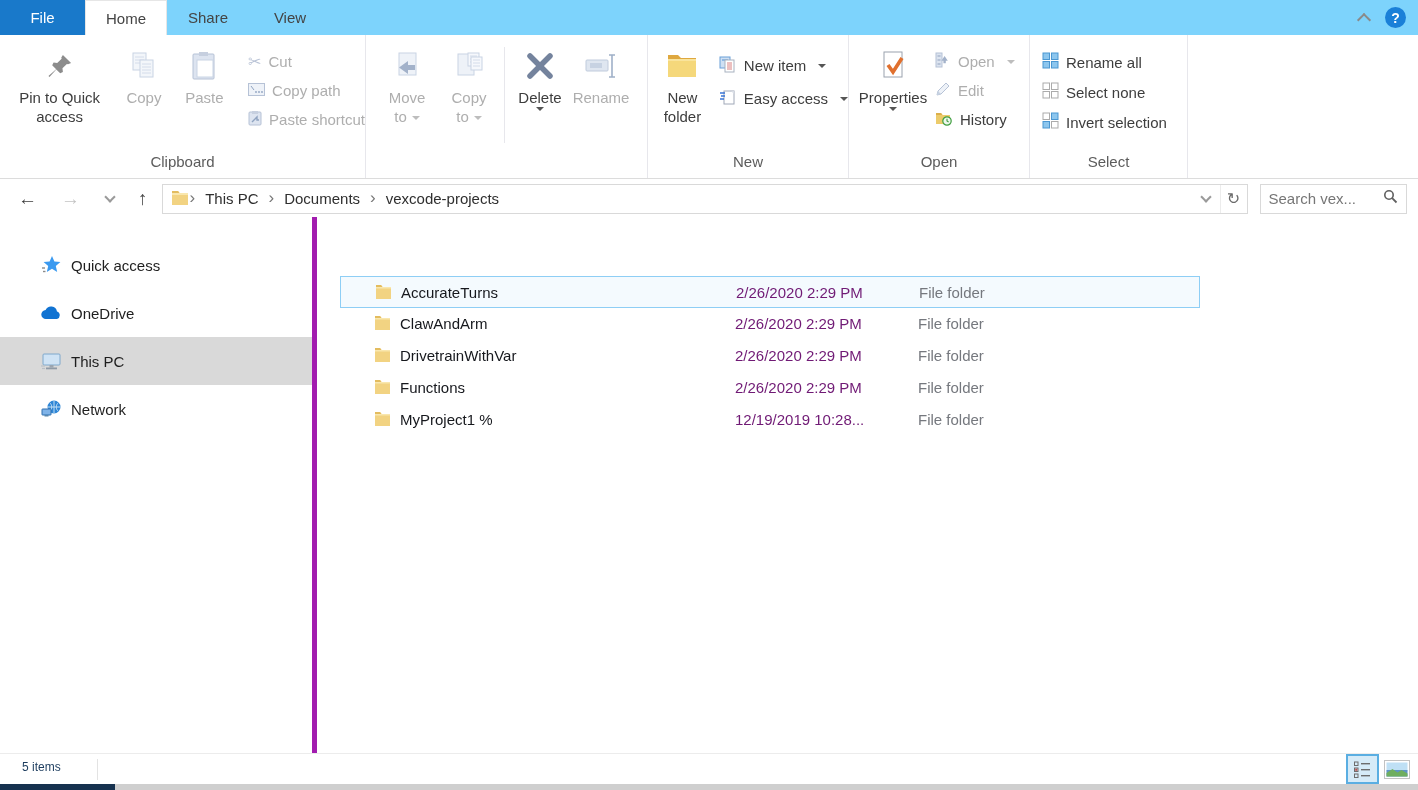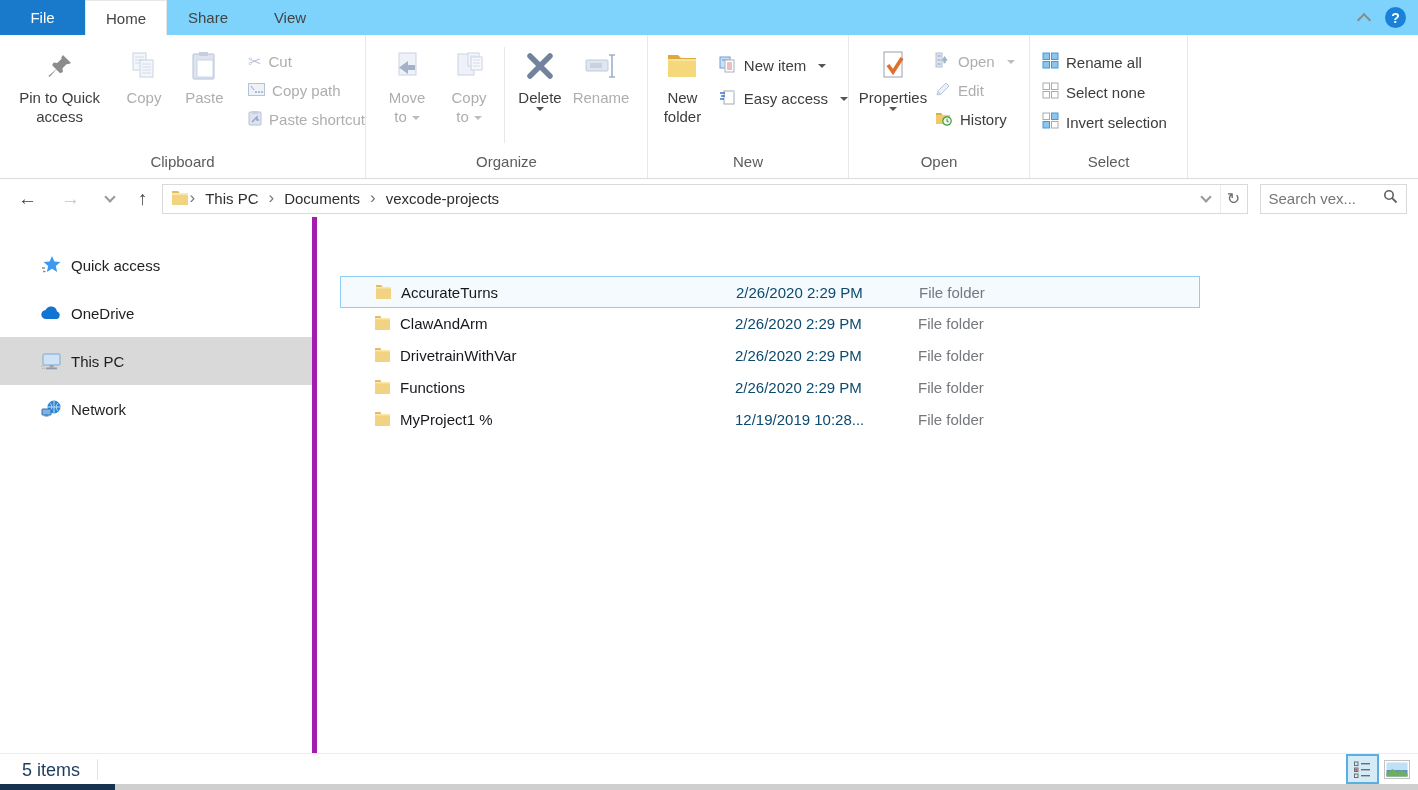--- a/index.html
+++ b/index.html
@@ -63,26 +63,26 @@
   .lh-check { position:absolute; left:19px; top:10px; width:17px; height:17px; border:1px solid #9a9a9a; background:#fff; }
   .lh-col { position:absolute; top:10px; font-size:15px; color:#5d6470; white-space:nowrap; }
   .lh-div { position:absolute; top:0; height:37px; width:1px; background:#e8e8e8; }
   .sort-chev { position:absolute; left:207px; top:-7px; width:8px; height:8px; border-left:2px solid #9a9a9a; border-top:2px solid #9a9a9a; transform:rotate(45deg); }
 
   .lrows { position:absolute; top:59px; left:23px; width:860px; }
   .lrow { position:relative; height:32px; font-size:15px; }
   .lrow.selected { border:1px solid #8ecef5; background:#f4fafe; }
   .lrow .ficon { position:absolute; left:34px; top:7px; }
   .lrow .fname { position:absolute; left:60px; top:7px; color:#16181d; white-space:nowrap; }
-  .lrow .fdate { position:absolute; left:395px; top:7px; color:#0c4a6e; white-space:nowrap; }
+  .lrow .fdate { position:absolute; left:395px; top:7px; color:#701a75; white-space:nowrap; }
   .lrow .ftype { position:absolute; left:578px; top:7px; color:#75787e; white-space:nowrap; }
 
   
   .statusbar { position:absolute; left:0; right:0; bottom:6px; height:31px; border-top:1px solid #ececec; background:#fff; }
-  .sb-count { position:absolute; left:22px; top:6px; font-size:18px; color:#1c3c5e; }
+  .sb-count { position:absolute; left:22px; top:6px; font-size:12px; color:#1c3c5e; }
   .sb-div { position:absolute; left:97px; top:5px; height:21px; width:1px; background:#e3e3e3; }
   .vt-details { position:absolute; right:39px; top:0; width:33px; height:30px; border:2px solid #5aaee2; background:#d6ebf8; display:flex; align-items:center; justify-content:center; }
   .vt-thumb { position:absolute; right:8px; top:6px; width:26px; height:19px; }
   .bottomstrip { position:absolute; bottom:0; left:0; right:0; height:6px; background:#cfcfcf; }
   .strip-dark { position:absolute; left:0; top:0; width:115px; height:100%; background:#16324f; }
 </style>
 </head>
 <body>
 
 <div class="window">
@@ -226,21 +226,20 @@
                 <rect x="6" y="12" width="12" height="5" fill="#c7d2e2"></rect>
                 <g stroke="#9fb0c8" stroke-width="1.6">
                   <line x1="28" y1="4" x2="28" y2="26"></line>
                   <path d="M25 4h6M25 26h6" fill="none"></path>
                 </g>
               </svg>
           </span>
           <span>Rename</span>
         </div>
       </div>
-      <div class="rgroup-label">Organize</div>
     </div>
 
     <div class="rgroup" style="width:201px;">
       <div class="gcontent" style="padding-left:8px;">
         <div class="bigbtn en" style="width:62px;">
           <span class="ic">
             <svg width="32" height="30" viewBox="0 0 32 30">
                 <path d="M2 4h10l3 3h15v4H2z" fill="#dfa83f"></path>
                 <rect x="2" y="8" width="28" height="18" fill="#f5d87b"></rect>
                 <path d="M2 8h28v2H2z" fill="#f9e49c"></path>

